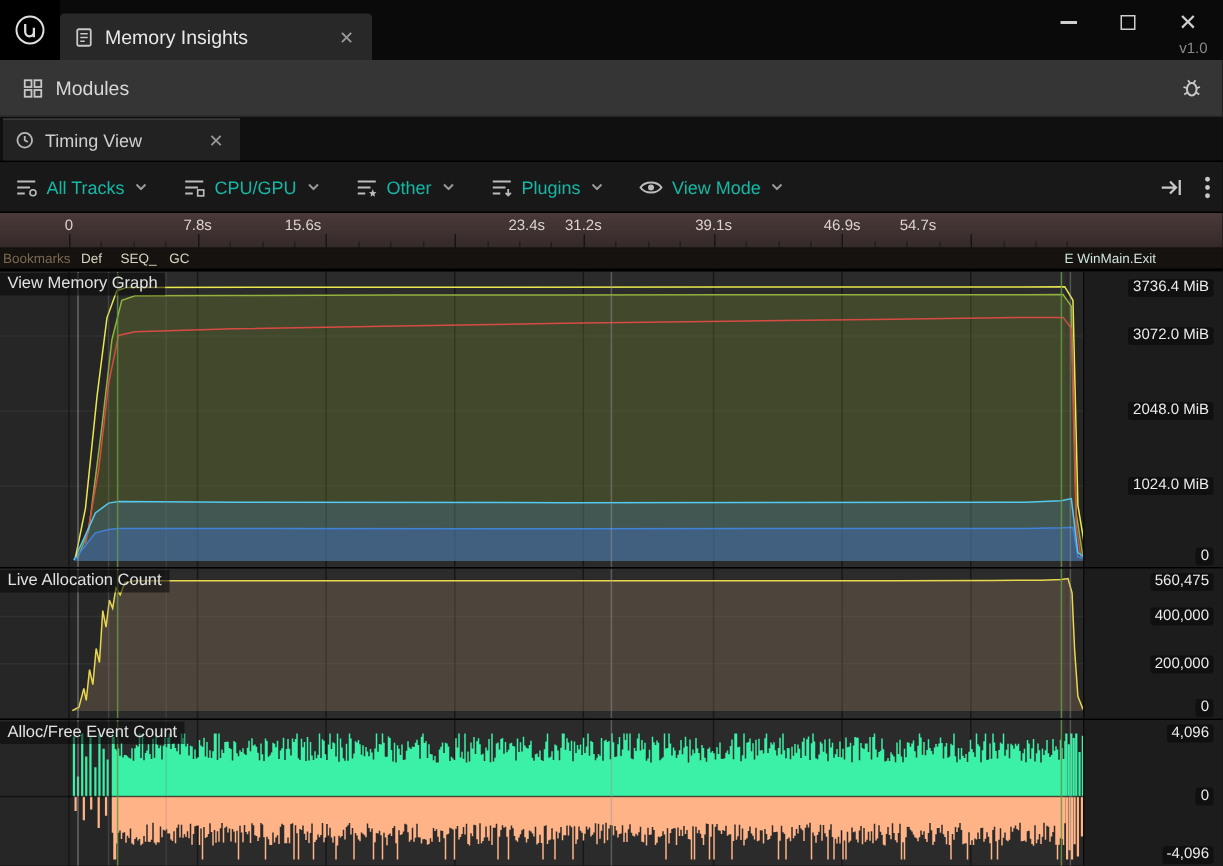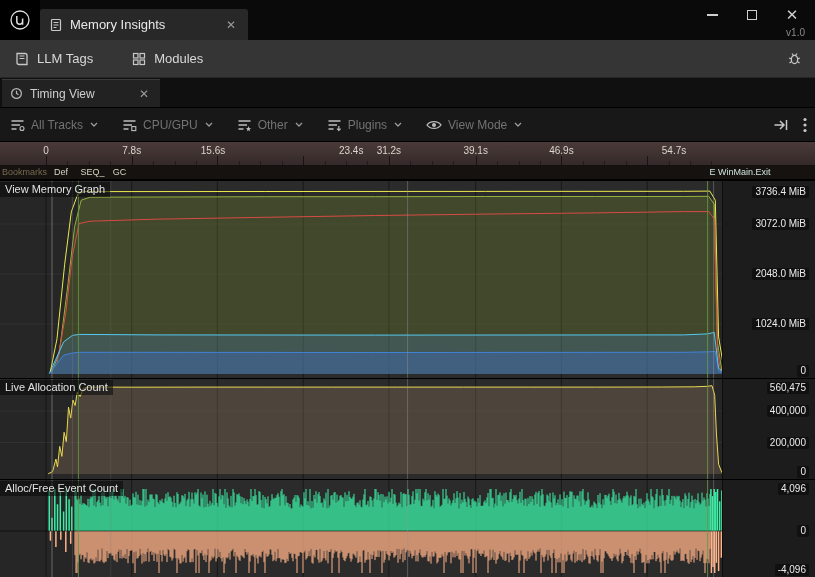--- a/index.html
+++ b/index.html
@@ -26,21 +26,21 @@
   .icon{flex:0 0 auto}
   .tb-right{position:absolute;right:12px;top:0;height:100%;display:flex;align-items:center}
 
   
   .doc-tab-row{height:30px;background:#101010;display:flex;align-items:flex-end;flex:0 0 auto;border-bottom:1px solid #000}
   .doc-tab{margin-left:2px;height:28px;width:158px;background:#222;border-top:1px solid #3a3a3a;display:flex;align-items:center;gap:7px;padding:0 8px;color:#cfcfcf;font-size:12px}
   .doc-tab .label{flex:1;white-space:nowrap}
 
   
   .filter-row{height:34px;background:#181818;border-bottom:1px solid #000;display:flex;align-items:center;gap:24px;padding:0 10px;flex:0 0 auto;position:relative}
-  .f-item{display:flex;align-items:center;gap:6px;color:#737373;font-size:12px;white-space:nowrap}
+  .f-item{display:flex;align-items:center;gap:6px;color:#14b8a6;font-size:12px;white-space:nowrap}
   .chev{margin-left:1px}
   .filter-right{position:absolute;right:8px;top:0;height:100%;display:flex;align-items:center;gap:14px}
 
   
   .ruler{height:24px;background:linear-gradient(#4a3a39,#342a29);position:relative;flex:0 0 auto;border-bottom:1px solid #15100f;overflow:hidden}
   .ruler-label{position:absolute;top:3px;transform:translateX(-50%);font-size:10px;color:#ddd6ce}
   .ruler-tick{position:absolute;bottom:0;width:1px;height:9px;background:rgba(0,0,0,0.55)}
   .ruler-minor{position:absolute;bottom:0;width:1px;height:4px;background:rgba(0,0,0,0.35)}
 
   
@@ -80,27 +80,20 @@
         <span class="bar"></span>
       </div>
     <div class="win-btn win-max">
         <span class="box"></span>
       </div>
     <div class="win-btn win-close">✕</div>
     <div class="version">v1.0</div>
   </div>
 
   <div class="toolbar">
-    <div class="tb-item">
-      <svg class="icon" width="16" height="16" viewBox="0 0 16 16">
-        <path d="M3 2.5 h8 a2 2 0 0 1 2 2 V13.5 H5 a2 2 0 0 1 -2 -2 Z" fill="none" stroke="#c8c8c8" stroke-width="1.3"></path>
-        <path d="M5.5 5 h5 M5.5 7.5 h5" stroke="#c8c8c8" stroke-width="1.1"></path>
-      </svg>
-      <span>LLM Tags</span>
-    </div>
     <div class="tb-item">
       <svg class="icon" width="16" height="16" viewBox="0 0 16 16">
         <rect x="2.5" y="2.5" width="4.5" height="4.5" fill="none" stroke="#c8c8c8" stroke-width="1.2"></rect>
         <rect x="9" y="2.5" width="4.5" height="4.5" fill="none" stroke="#c8c8c8" stroke-width="1.2"></rect>
         <rect x="2.5" y="9" width="4.5" height="4.5" fill="none" stroke="#c8c8c8" stroke-width="1.2"></rect>
         <rect x="9" y="9" width="4.5" height="4.5" fill="none" stroke="#c8c8c8" stroke-width="1.2"></rect>
       </svg>
       <span>Modules</span>
     </div>
     <div class="tb-right">
@@ -189,21 +182,21 @@
       <div class="ruler-label" style="left: 46px;">0</div>
       <div class="ruler-tick" style="left: 46px;"></div>
       <div class="ruler-minor" style="left: 67.4305px;"></div>
       <div class="ruler-minor" style="left: 88.861px;"></div>
       <div class="ruler-minor" style="left: 110.291px;"></div>
       <div class="ruler-label" style="left: 131.722px;">7.8s</div>
       <div class="ruler-tick" style="left: 131.722px;"></div>
       <div class="ruler-minor" style="left: 153.152px;"></div>
       <div class="ruler-minor" style="left: 174.583px;"></div>
       <div class="ruler-minor" style="left: 196.013px;"></div>
-      <div class="ruler-label" style="left: 213px; text-align: center;">15.6s</div>
+      <div class="ruler-label" style="left: 202px; text-align: center;">15.6s</div>
       <div class="ruler-tick" style="left: 217.444px;"></div>
       <div class="ruler-minor" style="left: 238.874px;"></div>
       <div class="ruler-minor" style="left: 260.305px;"></div>
       <div class="ruler-minor" style="left: 281.736px;"></div>
       <div class="ruler-label" style="left: 303.166px; margin-left: 48px;">23.4s</div>
       <div class="ruler-tick" style="left: 303.166px;"></div>
       <div class="ruler-minor" style="left: 324.596px;"></div>
       <div class="ruler-minor" style="left: 346.027px;"></div>
       <div class="ruler-minor" style="left: 367.457px;"></div>
       <div class="ruler-label" style="left: 388.888px;">31.2s</div>
@@ -214,21 +207,21 @@
       <div class="ruler-label" style="left: 475.709px;">39.1s</div>
       <div class="ruler-tick" style="left: 475.709px;"></div>
       <div class="ruler-minor" style="left: 497.139px;"></div>
       <div class="ruler-minor" style="left: 518.57px;"></div>
       <div class="ruler-minor" style="left: 540px;"></div>
       <div class="ruler-label" style="left: 561.431px;">46.9s</div>
       <div class="ruler-tick" style="left: 561.431px;"></div>
       <div class="ruler-minor" style="left: 582.861px;"></div>
       <div class="ruler-minor" style="left: 604.292px;"></div>
       <div class="ruler-minor" style="left: 625.722px;"></div>
-      <div class="ruler-label" style="left: 674px;">54.7s</div>
+      <div class="ruler-label" style="left: 612px;">54.7s</div>
       <div class="ruler-tick" style="left: 647.153px;"></div>
       <div class="ruler-minor" style="left: 668.583px;"></div>
       <div class="ruler-minor" style="left: 690.014px;"></div>
       <div class="ruler-minor" style="left: 711.444px;"></div>
     </div>
 
   <div class="marker-row" id="marker-row">
     <span class="marker-title">Bookmarks</span>
   <span class="marker-label" style="left: 54.0445px; color: rgb(217, 213, 194);">Def</span>
       <span class="marker-label" style="left: 80.4205px; color: rgb(217, 213, 194);">SEQ_</span>

